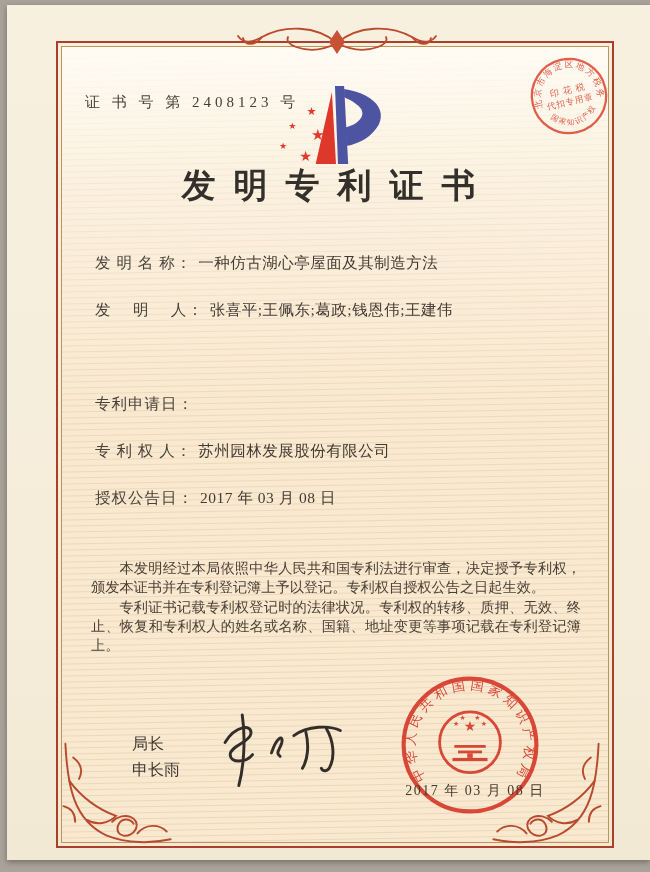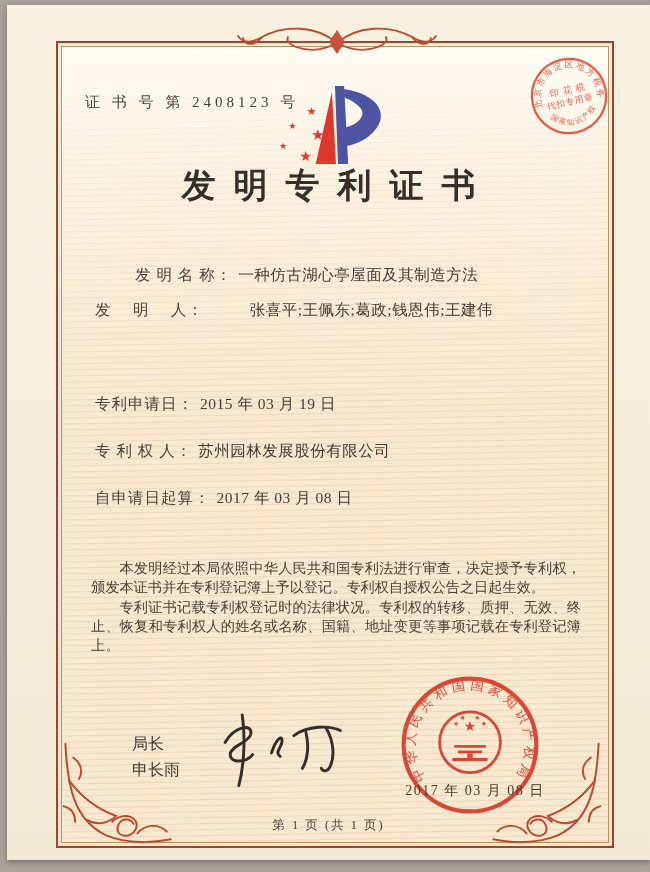--- a/index.html
+++ b/index.html
@@ -32,21 +32,21 @@
   .logo { position:absolute; left:264px; top:76px; width:132px; height:88px; }
   .cert-title {
     position:absolute; left:0; top:158px; width:100%;
     text-align:center; font-size:34px; font-weight:600;
     letter-spacing:18px; text-indent:18px; color:#33302c;
   }
   .fields { position:absolute; left:88px; top:248px; width:480px; }
   .field-row { position:absolute; left:0; display:flex; font-size:15.5px; color:#453e36; white-space:nowrap; }
   .field-row .lbl { letter-spacing:1px; color:#4a433b; }
   .field-row .val { margin-left:6px; letter-spacing:.5px; color:#433b33; }
-  .row0{top:12px;margin-left:40px;} .row1{top:47px;gap:40px;} .row2{top:94px;} .row3{top:141px;} .row4{top:188px;} .row5{top:235px;}
+  .row0{top:0px;} .row1{top:47px;} .row2{top:94px;} .row3{top:141px;} .row4{top:188px;} .row5{top:235px;}
   .body-text {
     position:absolute; left:84px; top:514px; width:490px;
     font-size:14.2px; line-height:19.3px; color:#493f34;
     text-align:justify;
     margin-top:40px;
   }
   .body-text p { text-indent:2em; }
   .signer { position:absolute; left:95px; top:726px; font-size:16px; color:#3f3831; line-height:26px;margin-left:30px; }
   .signature-svg { position:absolute; left:188px; top:698px; width:165px; height:86px; }
   .office-seal { position:absolute; left:392px; top:669px; width:142px; height:142px; mix-blend-mode:multiply; opacity:.92; }
@@ -142,28 +142,27 @@
       <span class="val">一种仿古湖心亭屋面及其制造方法</span>
     </div>
     <div class="field-row row1">
       <span class="lbl">发　 明　 人：</span>
       <span class="val">张喜平;王佩东;葛政;钱恩伟;王建伟</span>
     </div>
     <div class="field-row row2">
     </div>
     <div class="field-row row3">
       <span class="lbl">专利申请日：</span>
-      <span class="val">2015 年 03 月 19 日</span>
     </div>
     <div class="field-row row4">
       <span class="lbl">专 利 权 人：</span>
       <span class="val">苏州园林发展股份有限公司</span>
     </div>
     <div class="field-row row5">
-      <span class="lbl">自申请日起算：</span>
+      <span class="lbl">授权公告日：</span>
       <span class="val">2017 年 03 月 08 日</span>
     </div>
   </div>
 
   <div class="body-text">
     <p>本发明经过本局依照中华人民共和国专利法进行审查，决定授予专利权，颁发本证书并在专利登记簿上予以登记。专利权自授权公告之日起生效。</p>
     <p>专利证书记载专利权登记时的法律状况。专利权的转移、质押、无效、终止、恢复和专利权人的姓名或名称、国籍、地址变更等事项记载在专利登记簿上。</p>
   </div>
 
   <div class="signer">
@@ -224,15 +223,14 @@
         <textPath href="#taxTop" startOffset="4">北京市海淀区地方税务局</textPath>
       </text>
       <text class="seal-text" font-size="8" fill="#e0503c" letter-spacing="1.5">
         <textPath href="#taxBot" startOffset="1">国家知识产权局</textPath>
       </text>
       <text class="seal-text" x="42" y="39" font-size="9.5" fill="#e0503c" text-anchor="middle" letter-spacing="1">印 花 税</text>
       <text class="seal-text" x="42" y="51" font-size="9" fill="#e0503c" text-anchor="middle" letter-spacing="1">代扣专用章</text>
     </svg>
   </div>
 
-  <div class="page-footer">第 1 页 (共 1 页)</div>
 
 </div>
 
 </body></html>

